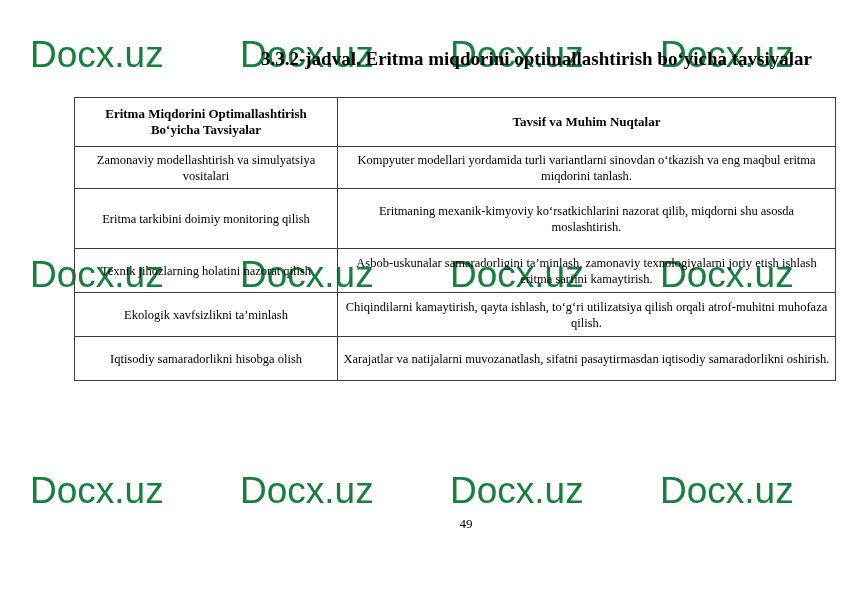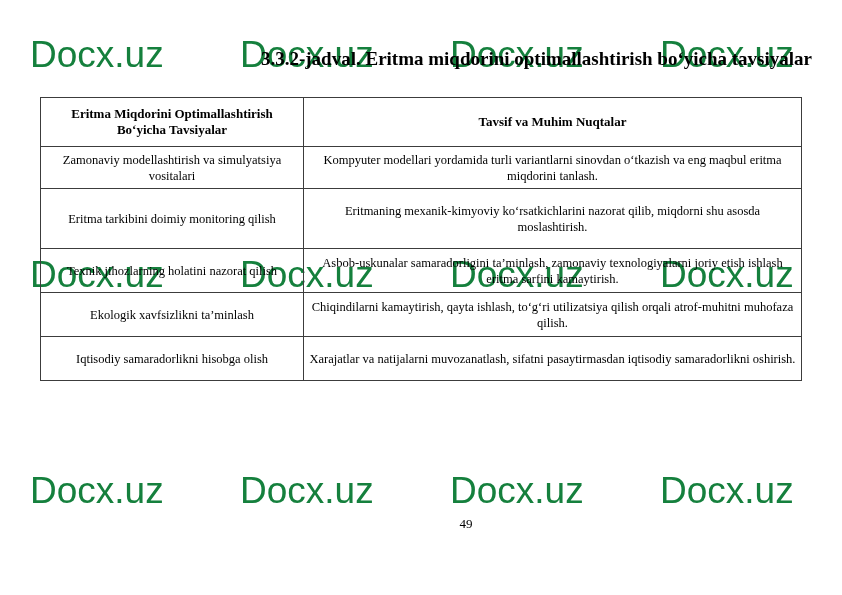--- a/index.html
+++ b/index.html
@@ -24,21 +24,21 @@
   .doc-title {
     position:absolute;
     top:48px; left:0; right:30px;
     text-align:right;
     font-weight:bold;
     font-size:19px;
     z-index:2;
   }
   table.doc-table {
     position:absolute;
-    left:40px; top:97px;
+    left:74px; top:97px;
     width:761px;
     border-collapse:collapse;
     table-layout:fixed;
     background:transparent;
     z-index:1;
     font-size:12.5px;
     padding-left:28px;
   }
   .doc-table col.c1 { width:263px; }
   .doc-table col.c2 { width:498px; }

